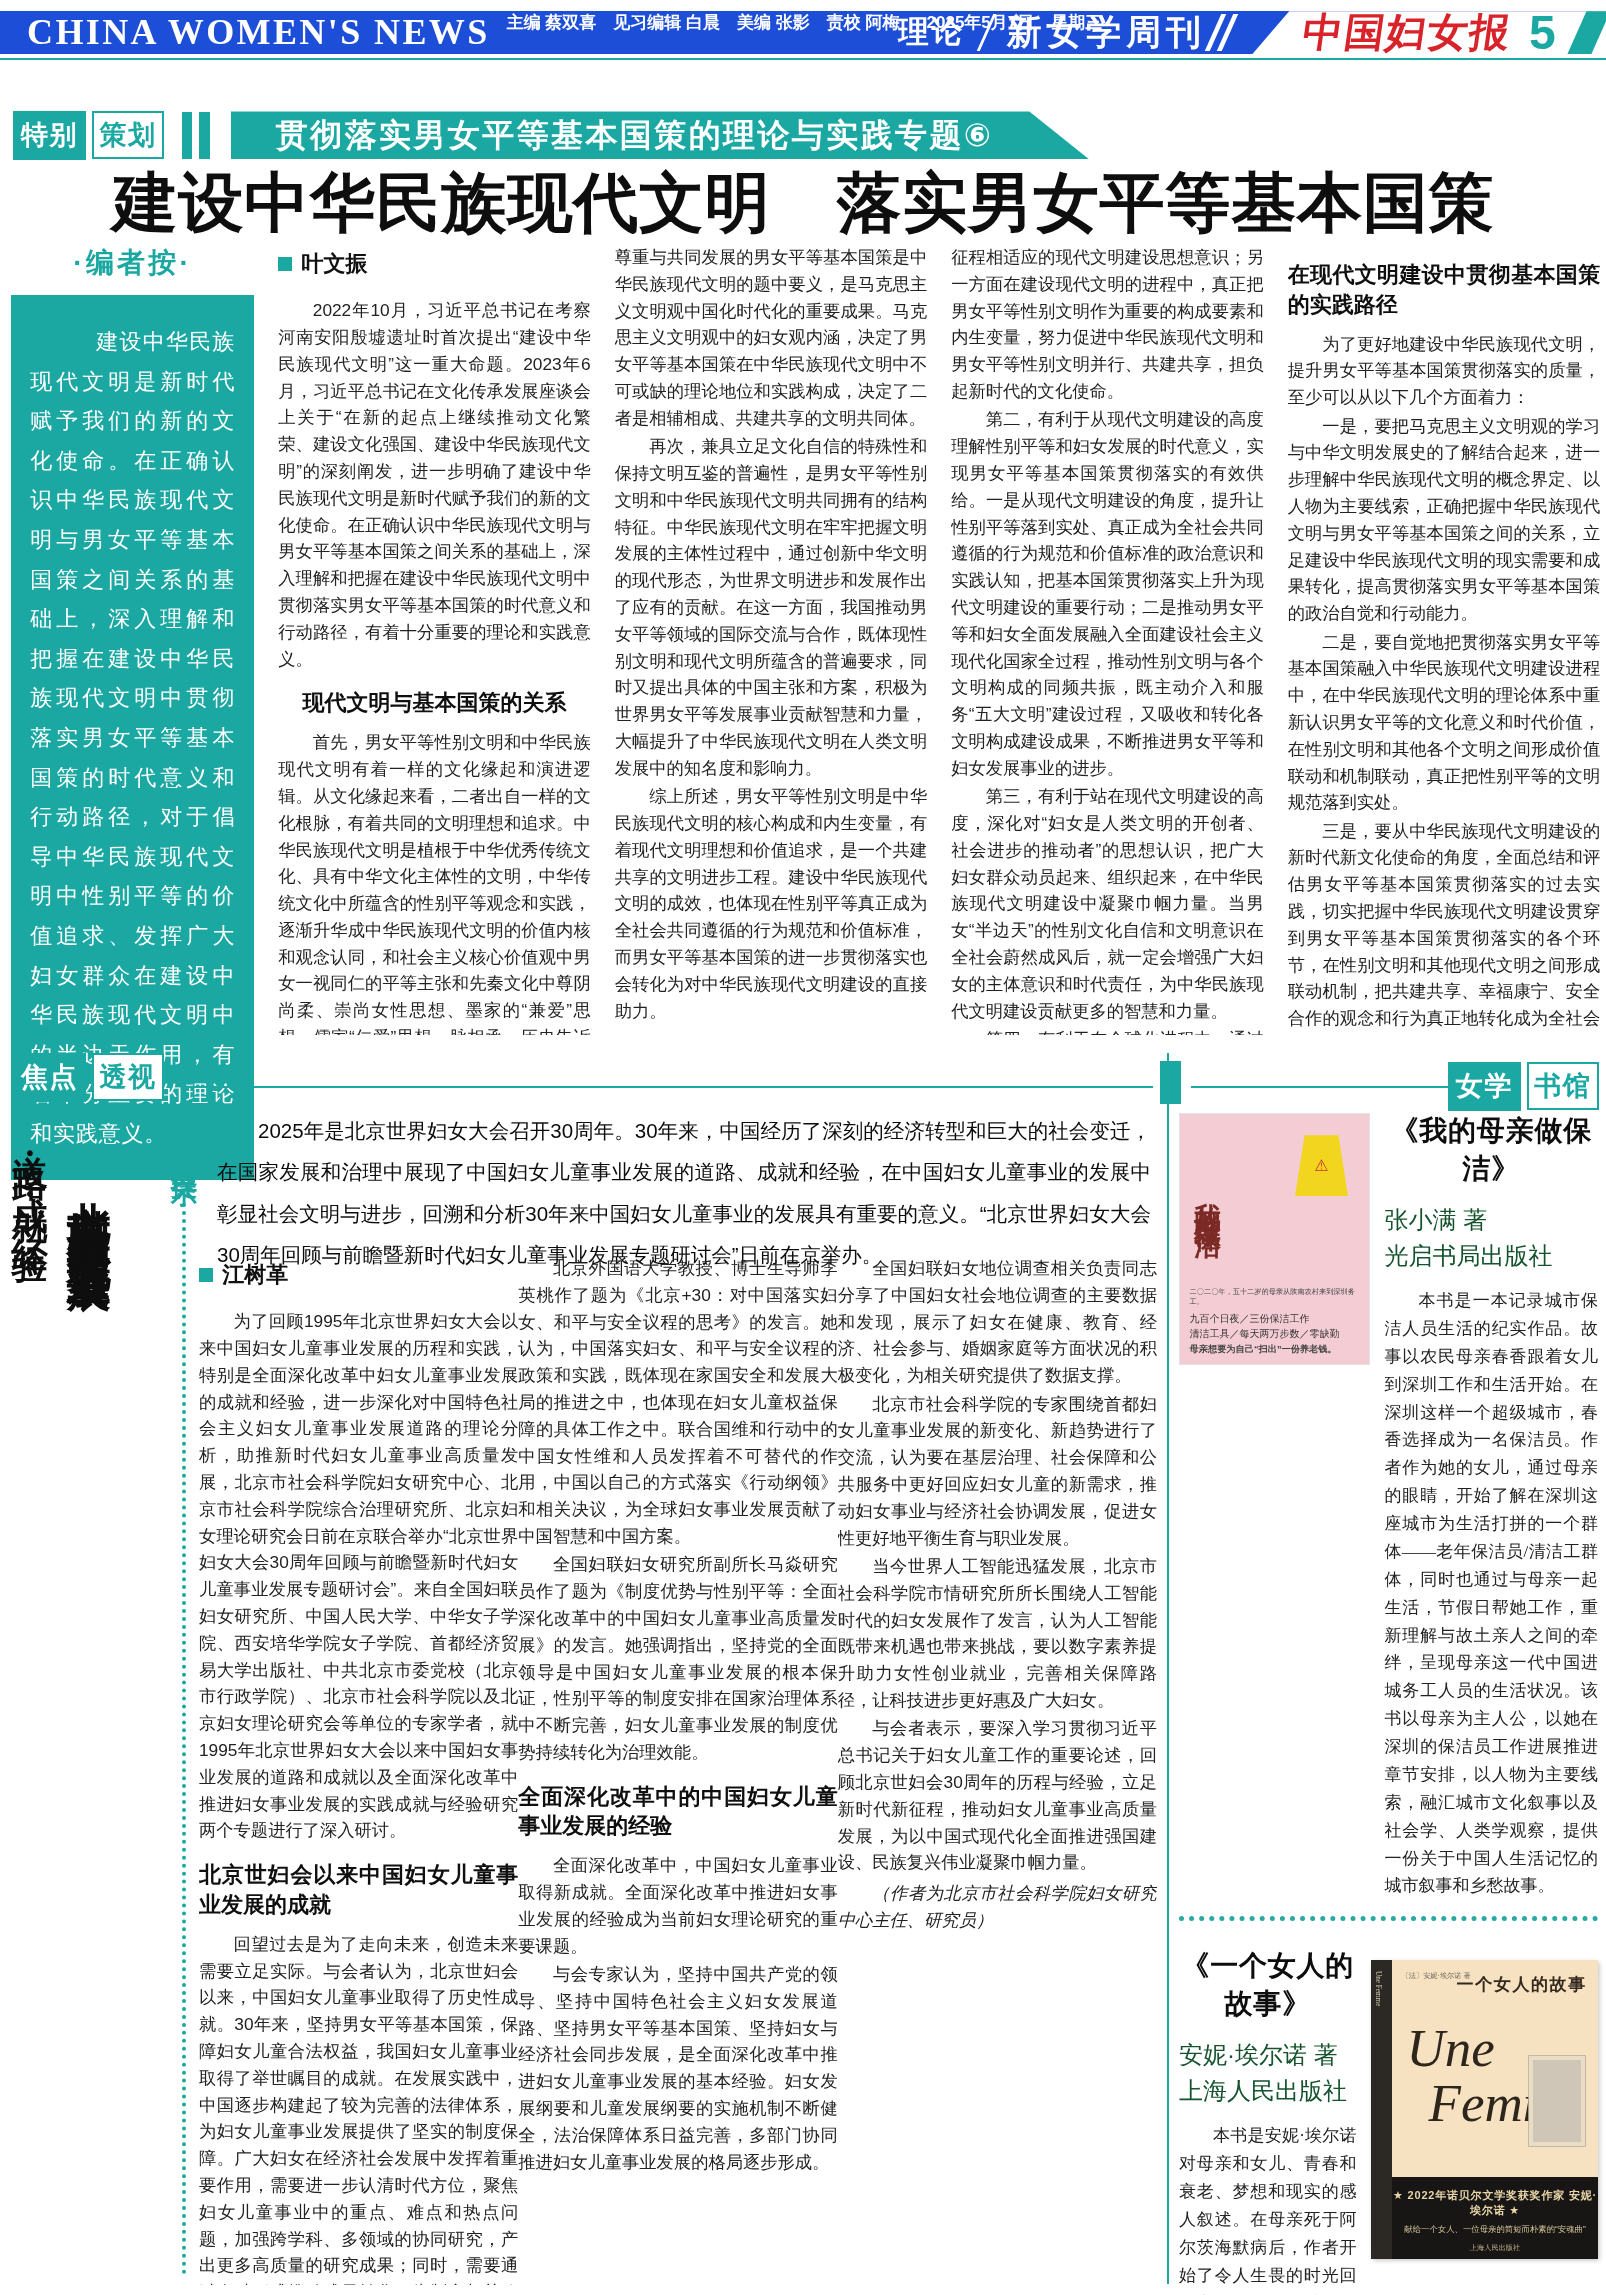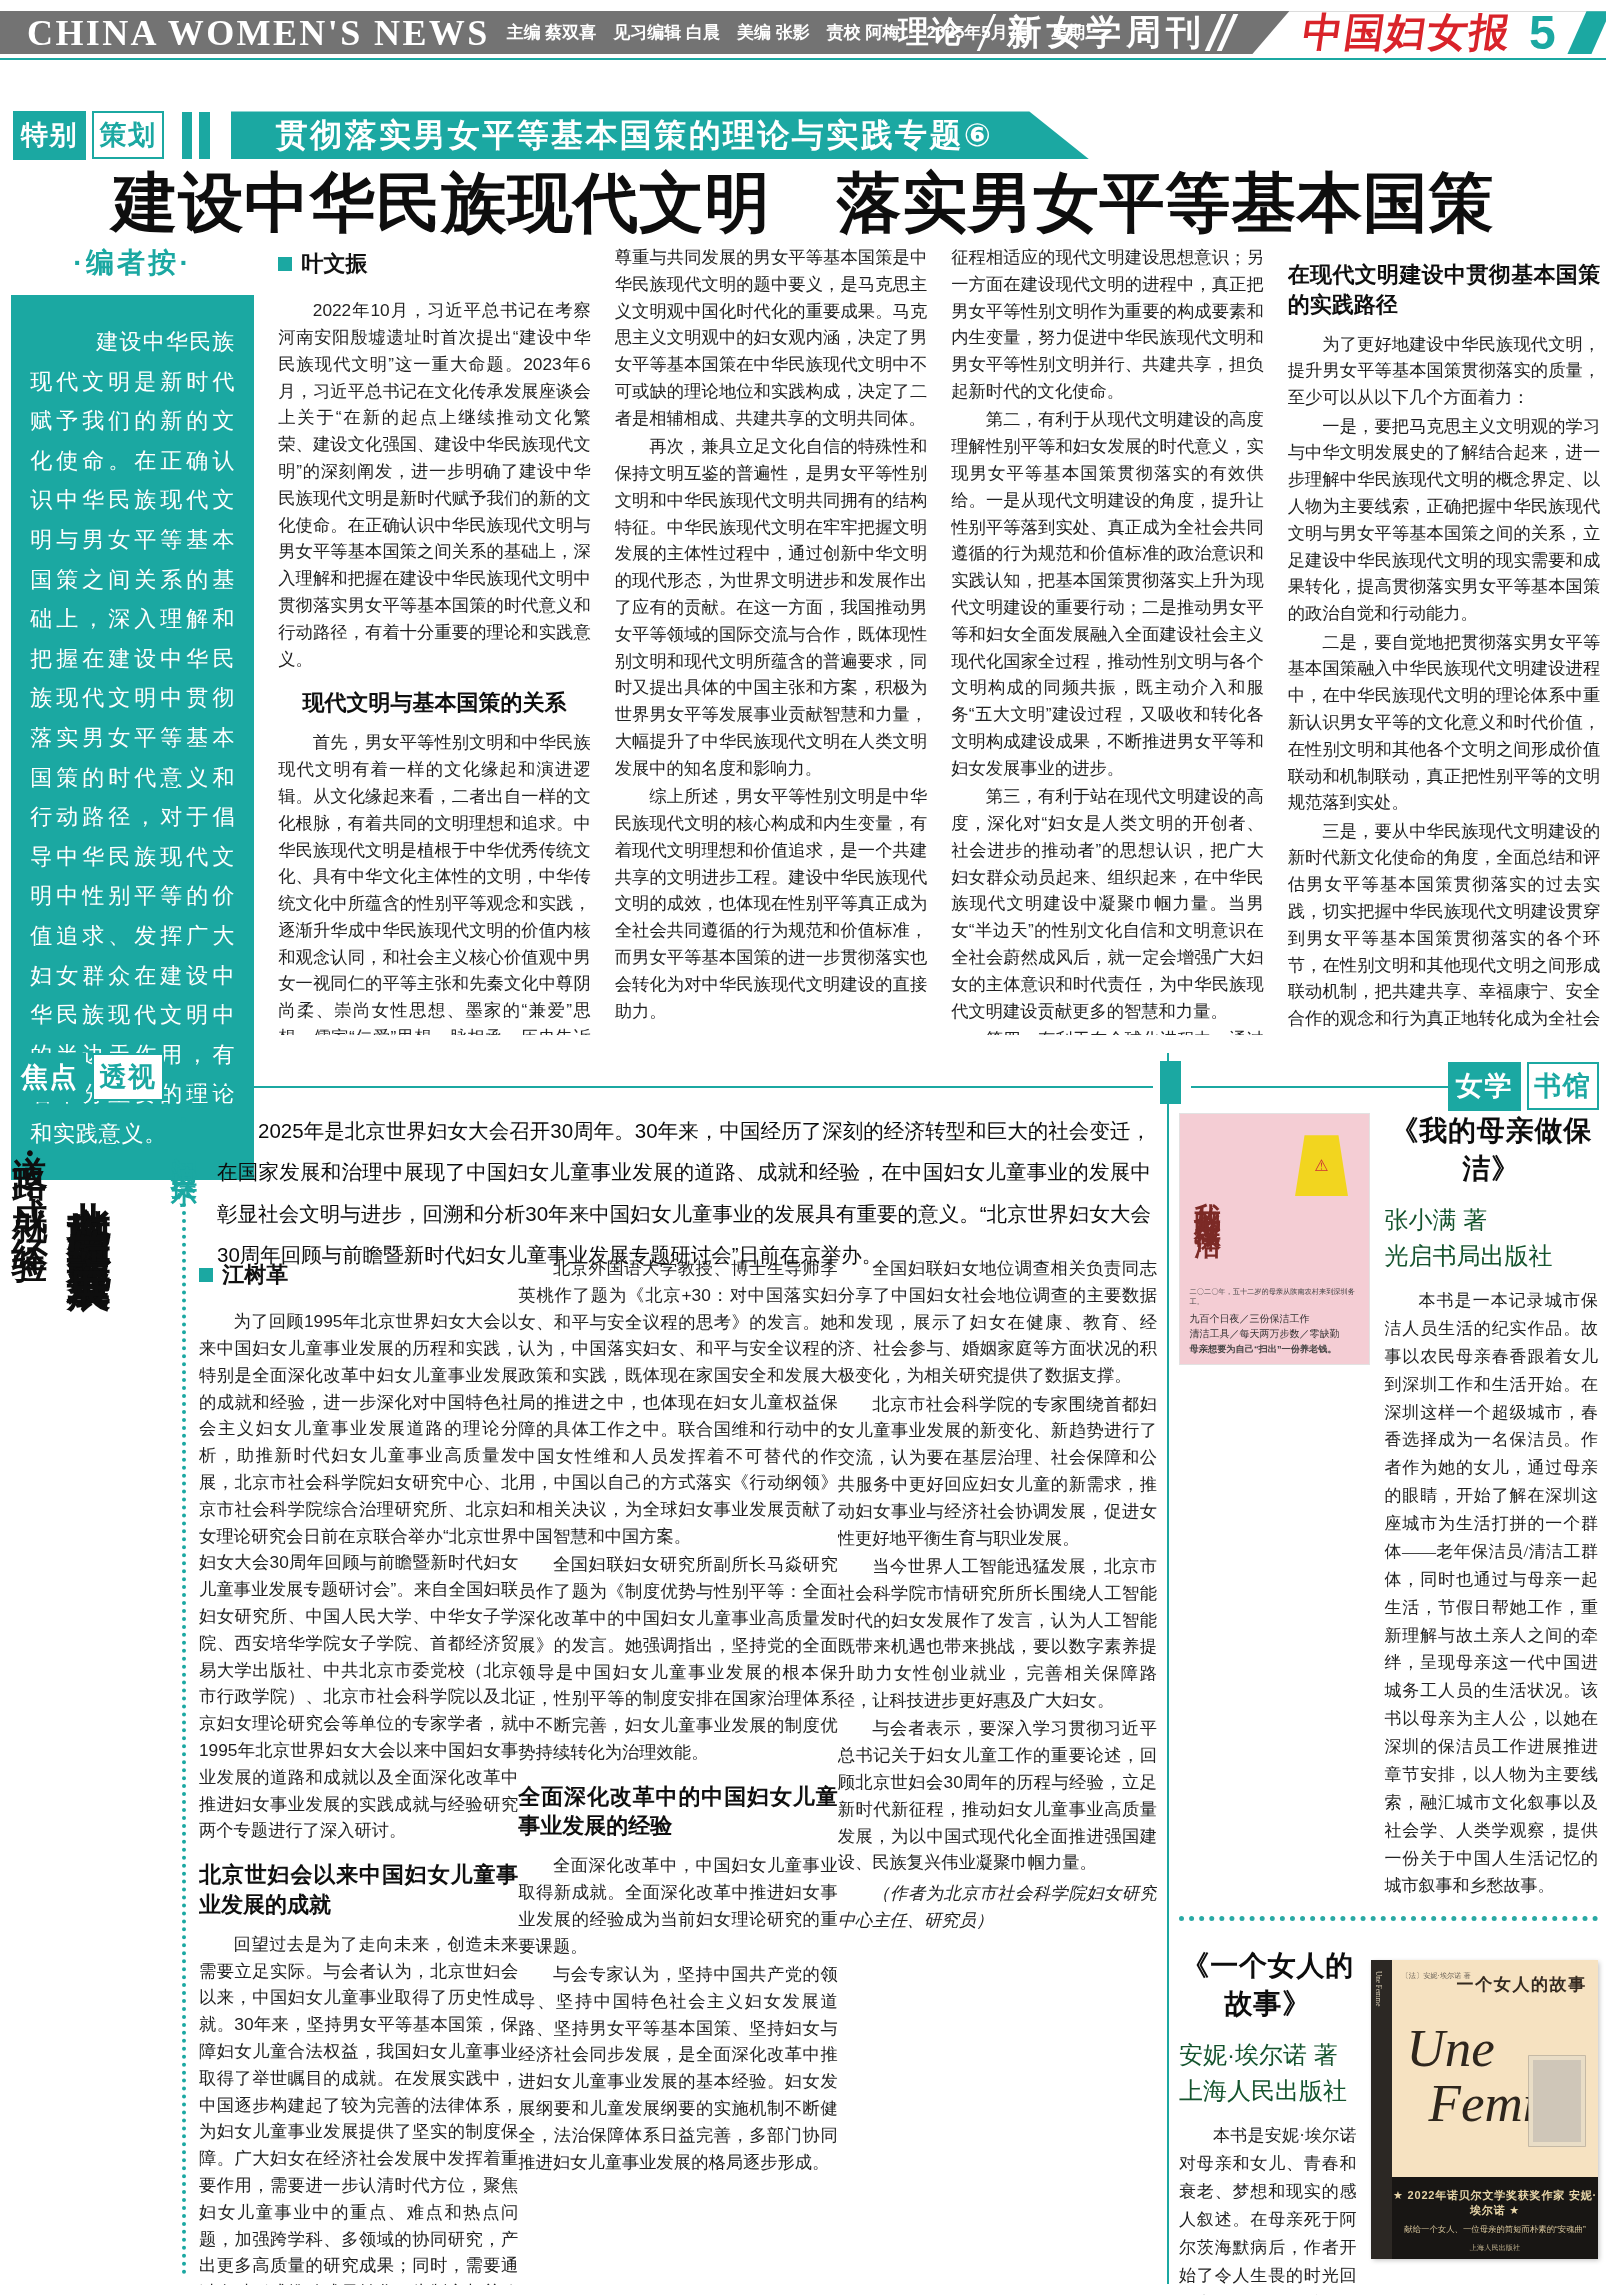--- a/index.html
+++ b/index.html
@@ -1,20 +1,20 @@
 <!DOCTYPE html>
 <html style="font-size:13px"><head>
 <meta charset="utf-8">
 <style>
   *{margin:0;padding:0;box-sizing:border-box}
   html,body{background:#fff}
   body{width:1607px;height:2295px;position:relative;font-family:"Liberation Sans","DejaVu Sans",sans-serif;color:#1c1c1c}
   .abs{position:absolute}
   
-  .mast{top:11.2px;left:0;width:1607px;height:43px;background:#737373;display:flex;align-items:center;padding-left:27px}
+  .mast{top:11.2px;left:0;width:1607px;height:43px;background:#1d4ed8;display:flex;align-items:flex-start;padding-left:27px}
   .mast-en{font-family:"Liberation Serif","DejaVu Serif",serif;font-weight:bold;font-size:36px;color:#fff;letter-spacing:2.4px;white-space:nowrap}
   .mast-staff{color:#fff;font-size:17px;margin-left:17px;white-space:nowrap;font-weight:bold}
   .mast-date{color:#fff;font-size:17px;margin-left:27px;white-space:nowrap;font-weight:bold}
   .mast-right{position:absolute;right:0;top:0;height:43px;display:flex;align-items:center}
   .mast-sec{color:#fff;font-size:30.5px;font-weight:bold;letter-spacing:3.2px}
   .wslash{width:3.2px;height:37px;background:#fff;transform:skewX(-24deg);margin:0 19px}
   .mast-week{color:#fff;font-size:35px;font-weight:bold;letter-spacing:4.8px}
   .wslash2{width:4.8px;height:37px;background:#fff;transform:skewX(-24deg);margin-left:7.2px}
   .paper-panel{height:43px;background:#fff;clip-path:polygon(37px 0,100% 0,100% 100%,0 100%);display:flex;align-items:center;padding:0 6.4px 0 51px;margin-left:22.5px}
   .paper-name{font-family:"Liberation Serif","DejaVu Serif",serif;font-weight:bold;font-size:40px;color:#d9232a;transform:skewX(-8deg);letter-spacing:1.6px;white-space:nowrap}

